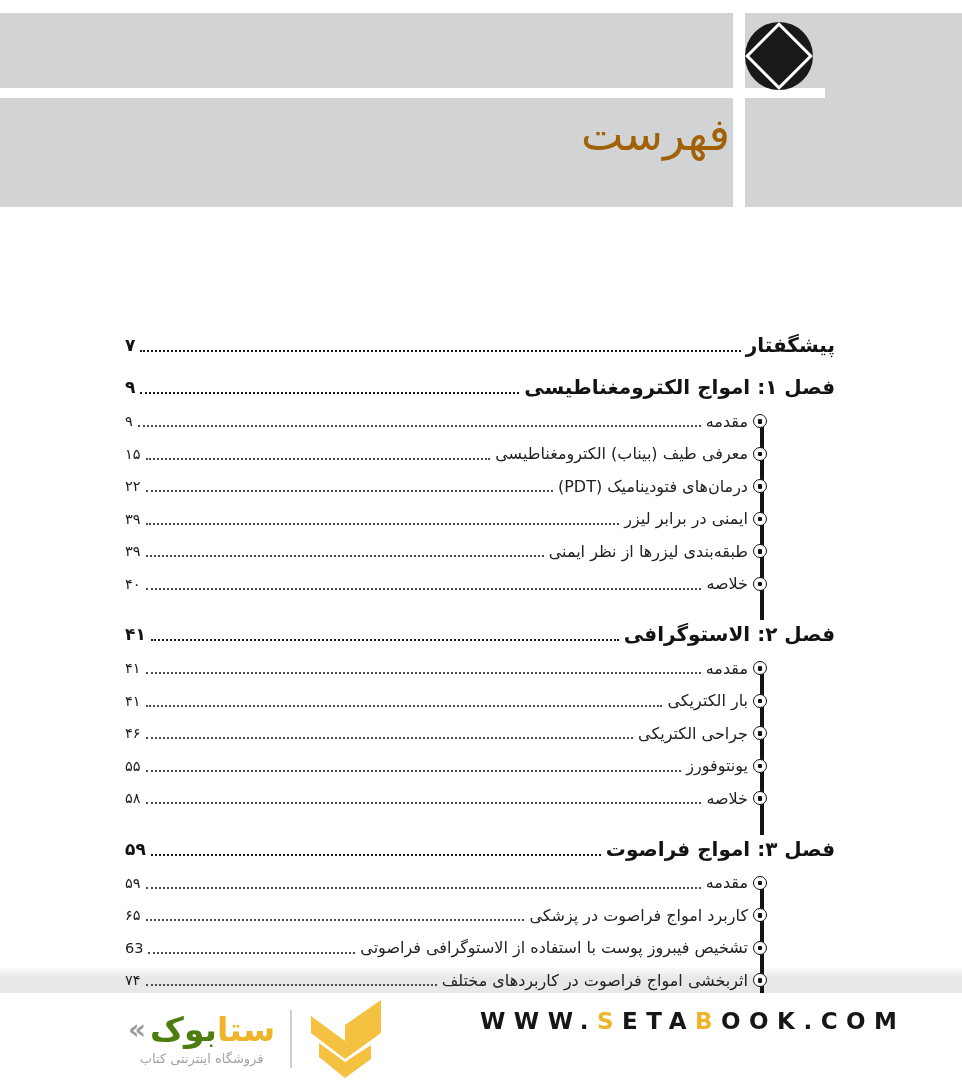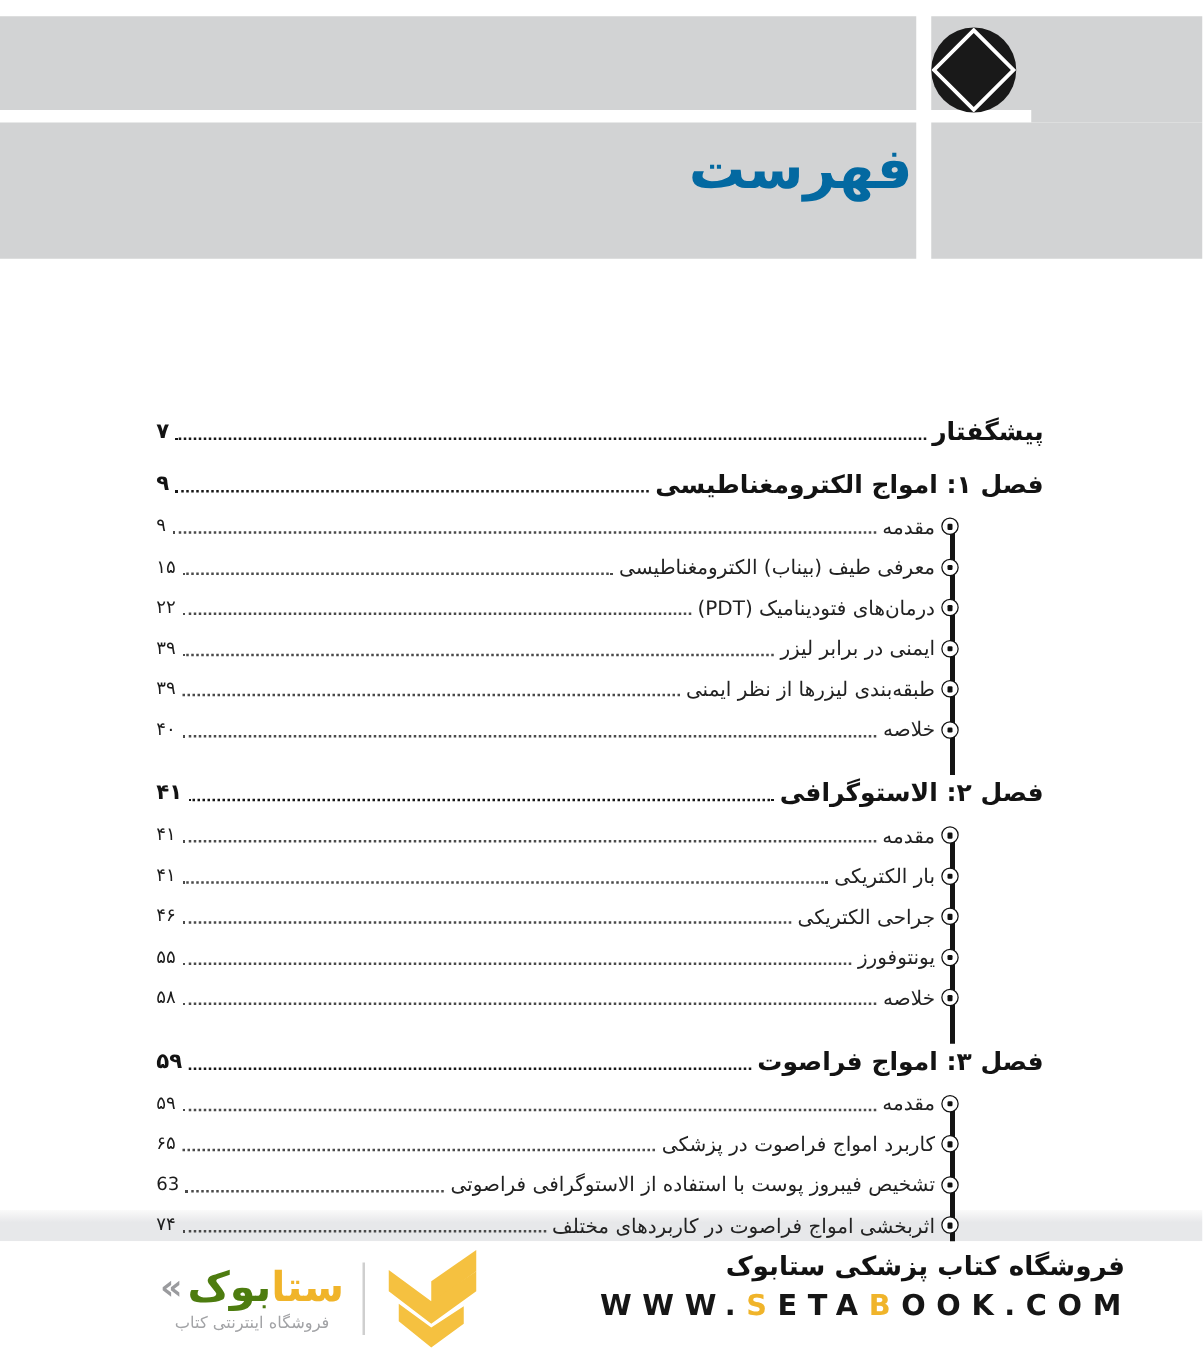--- a/index.html
+++ b/index.html
@@ -22,21 +22,21 @@
     background:#191919;border-radius:50%;
     display:flex;align-items:center;justify-content:center;z-index:2;
   }
   .logo-diamond{
     width:42px;height:42px;background:#191919;border:3px solid #fff;
     transform:rotate(45deg);
   }
   .page-title{
     position:absolute;right:232px;top:108px;width:500px;
     text-align:right;direction:rtl;
-    font-size:45px;font-weight:700;color:#0369a1;
+    font-size:45px;font-weight:400;color:#a16207;
     letter-spacing:-1px;
   }
 
   
   .fade-strip{
     position:absolute;left:0;top:968px;width:962px;height:25px;
     background:linear-gradient(#fafafa,#e7e8ea 40%,#e7e8ea);
     z-index:0;
   }
 
@@ -281,21 +281,20 @@
     <span class="leader"></span>
     <span class="page-num">۷۴</span>
   </div>
 </div>
   </div>
 </div>
 </div>
 
 <div class="footer">
   <div class="footer-right">
-    <div class="store-name">فروشگاه کتاب پزشکی ستابوک</div>
     <div class="website">
       <span>WWW.</span><span class="accent" style="color: rgb(240, 180, 42);">S</span><span>ETA</span><span class="accent" style="color: rgb(240, 180, 42);">B</span><span>OOK.COM</span>
     </div>
   </div>
   <div class="footer-left">
     <div class="wordmark-block">
       <div class="wordmark-line">
         <span class="guillemet">«</span>
         <span class="wordmark"><span class="wm-yellow" style="color: rgb(240, 180, 42); margin-top: 15px;">ستا</span><span class="wm-gray" style="color: #4d7c0f;">بوک</span></span>
       </div>

